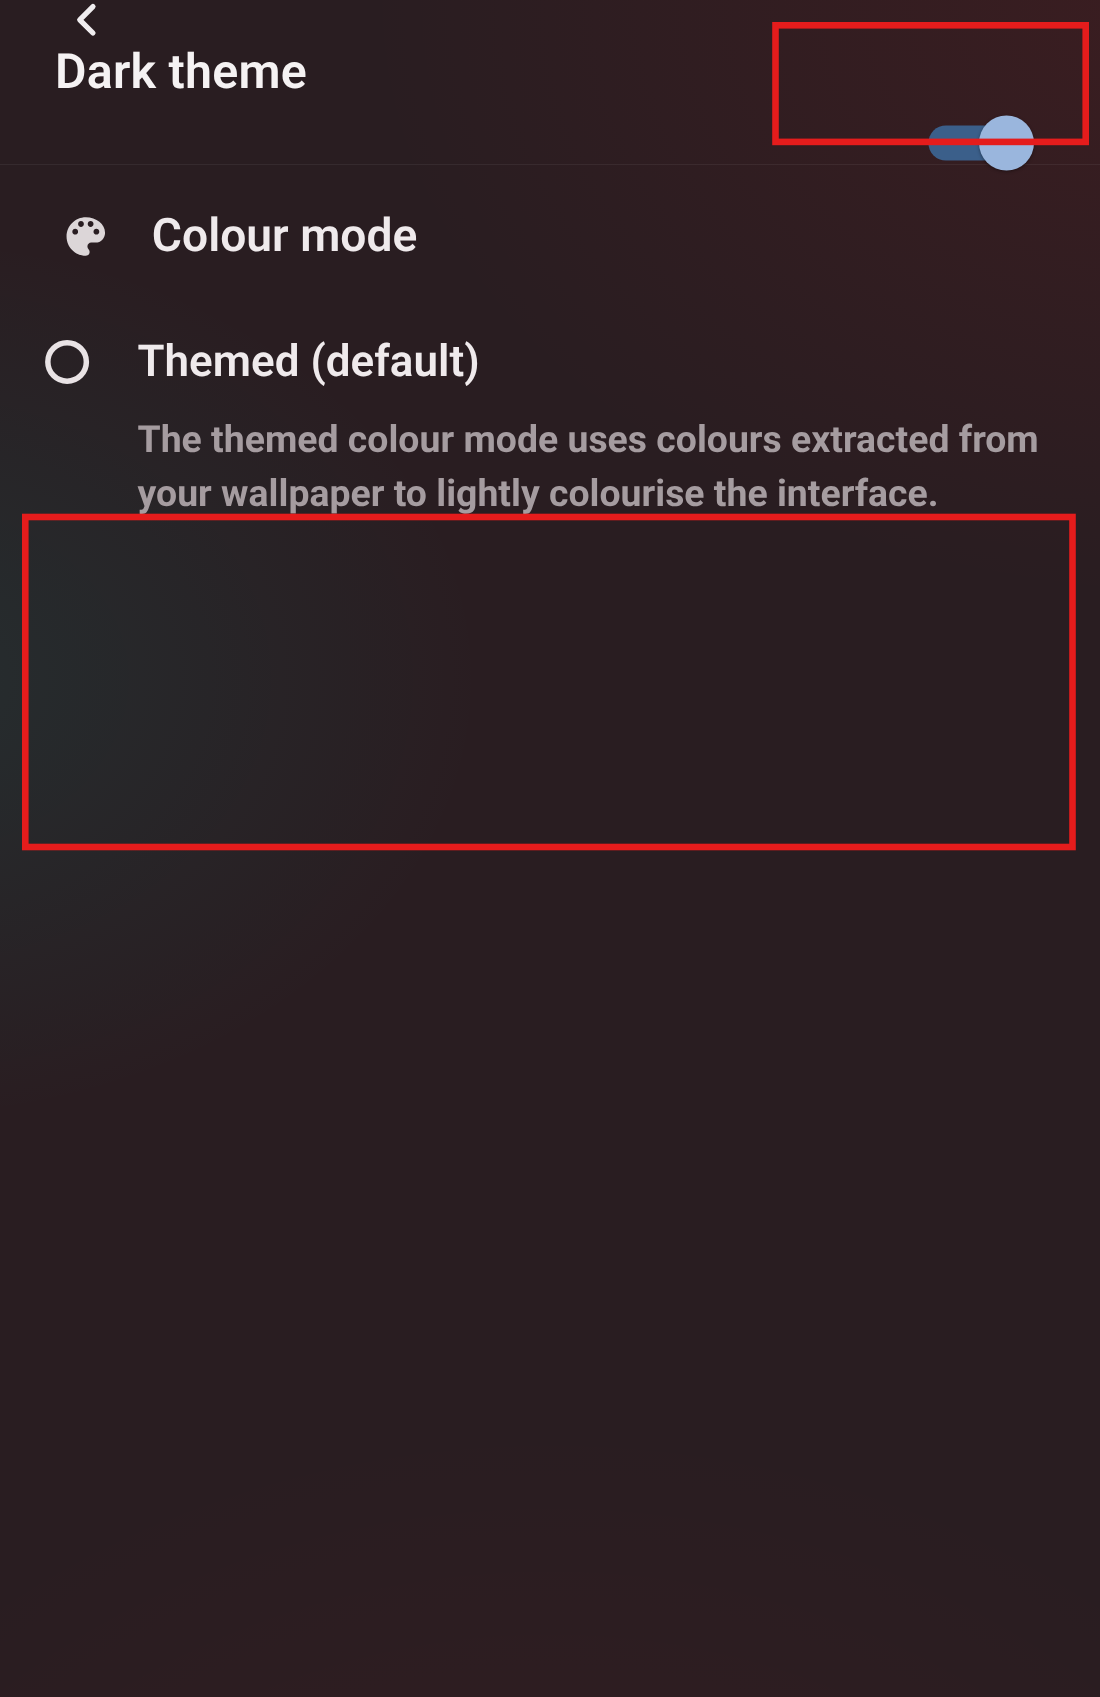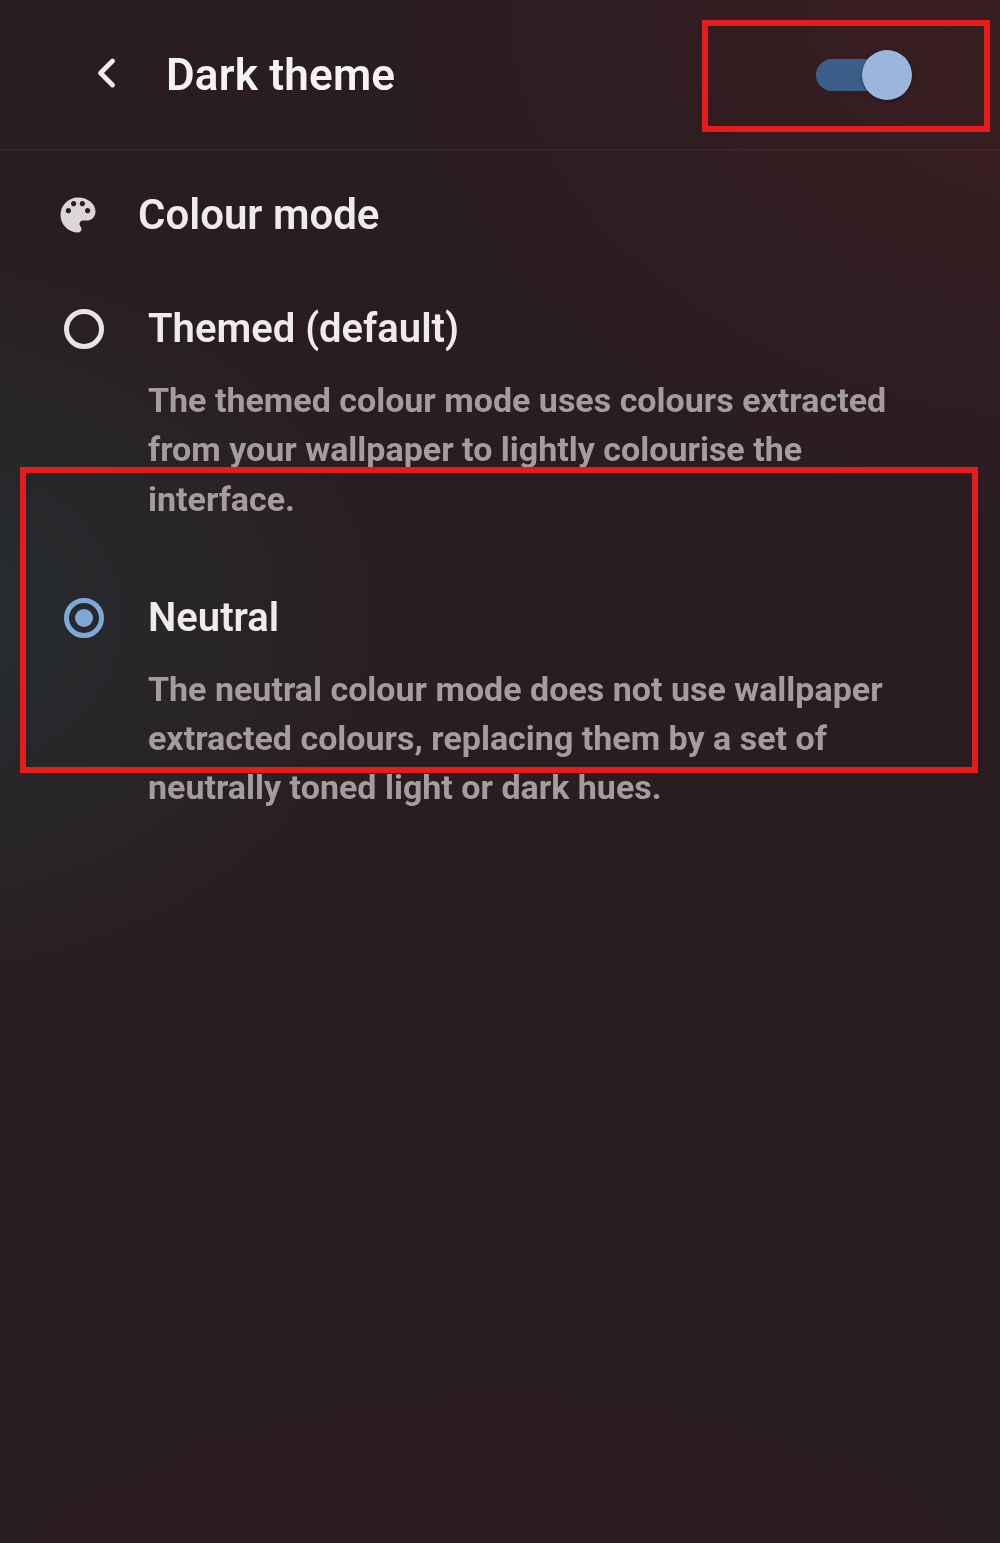--- a/index.html
+++ b/index.html
@@ -18,25 +18,26 @@
     background:
       radial-gradient(1200px 900px at -10% 40%, rgba(0,200,180,0.10), transparent 45%),
       radial-gradient(1400px 1000px at 110% 0%, rgba(220,30,30,0.10), transparent 55%),
       radial-gradient(1400px 1200px at 50% 130%, rgba(255,30,30,0.06), transparent 60%);
     pointer-events:none;
   }
 
   
   .header{
     display:flex;
-    align-items:center;
+    align-items:flex-start;
     height:150px;
-    padding: 0 78px;
+    padding: 0 50px;
     border-bottom:1px solid rgba(255,255,255,0.06);
     position:relative;
+    flex-direction:column;
   }
   .back-btn{
     width:60px; height:60px;
     display:flex; align-items:center; justify-content:center;
     color:#f0edef;
     border:none; background:transparent; cursor:pointer;
     margin-right:28px;
   }
   .back-btn svg{ width:36px; height:36px; }
   .title{
@@ -92,21 +93,21 @@
   .section .icon-slot svg{ width:42px; height:42px; }
   .section .section-title{
     font-size:42px; font-weight:600; color:#efeaec;
   }
 
   
   .options{ padding: 20px 0 0 0; position:relative; }
   .option{
     display:flex;
     align-items:flex-start;
-    padding: 36px 50px 34px 64px;
+    padding: 36px 50px 34px 41px;
     cursor:pointer;
   }
   .radio{
     width:40px; height:40px;
     flex:0 0 40px;
     margin-right:44px;
     border-radius:50%;
     display:flex; align-items:center; justify-content:center;
     margin-top:4px;
   }
@@ -174,22 +175,15 @@
 <div class="options">
 
   <div class="option" role="radio" aria-checked="false">
     <span class="radio radio-unchecked"></span>
     <div class="text">
       <div class="opt-title">Themed (default)</div>
       <div class="opt-desc">The themed colour mode uses colours extracted from your wallpaper to lightly colourise the interface.</div>
     </div>
   </div>
 
-  <div class="option" role="radio" aria-checked="true">
-    <span class="radio radio-checked"></span>
-    <div class="text">
-      <div class="opt-title">Neutral</div>
-      <div class="opt-desc">The neutral colour mode does not use wallpaper extracted colours, replacing them by a set of neutrally toned light or dark hues.</div>
-    </div>
-  </div>
 
   <div class="highlight-box highlight-option"></div>
 </div>
 
 </body></html>

